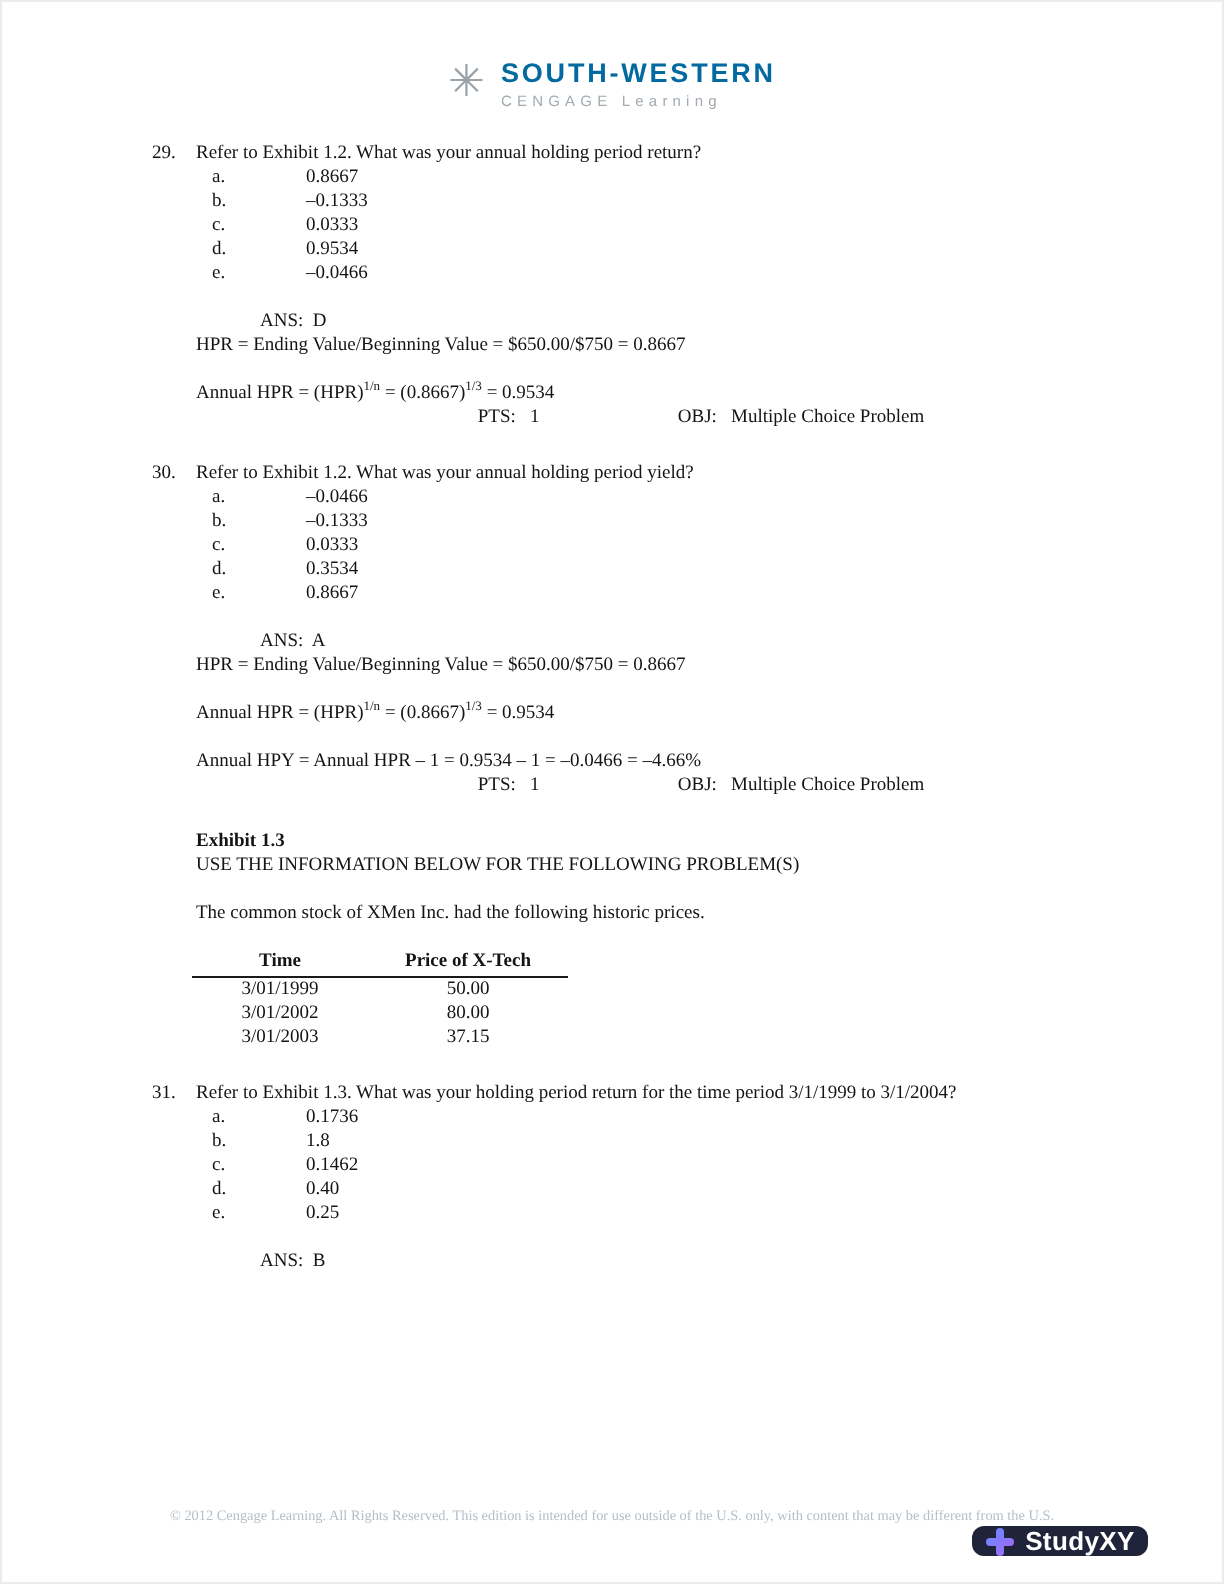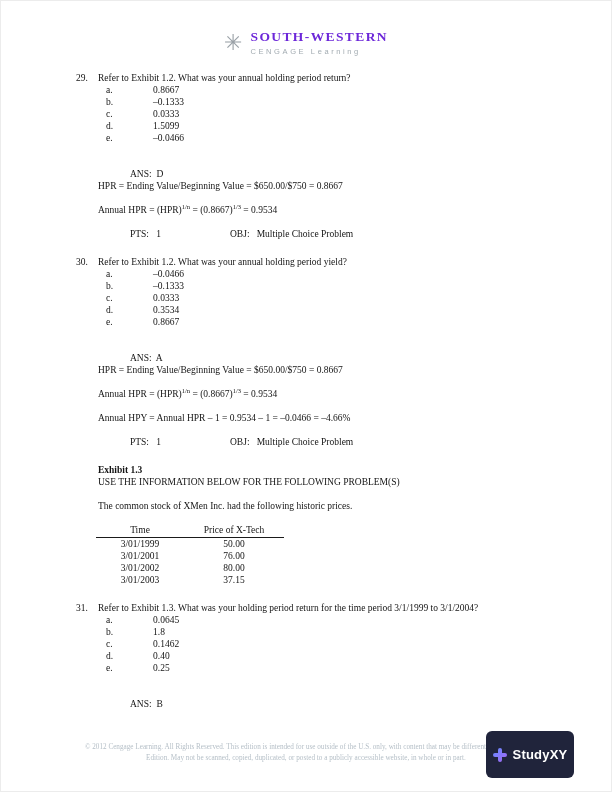--- a/index.html
+++ b/index.html
@@ -21,74 +21,74 @@
   
   .logo {
     display: flex; justify-content: center; align-items: center;
     gap: 8px; padding-top: 28px;
   }
   .logo-star {
     color: #9aa1a7; font-size: 22px; line-height: 22px;
     font-family: "DejaVu Sans", sans-serif;
   }
   .logo-top {
-    color: #6d28d9; font-size: 13.5px; letter-spacing: 1.4px;
-    font-family: Liberation Serif, serif; font-weight: 600;
+    color: #0369a1; font-size: 13.5px; letter-spacing: 1.4px;
+    font-family: Liberation Sans, sans-serif; font-weight: 600;
   }
   .logo-bottom {
     color: #a2abb1; font-size: 7.5px; letter-spacing: 2.6px;
     font-family: "Liberation Sans", sans-serif; margin-top: 2px;
   }
 
   
   .content {
     margin: 16px 40px 0 75px;
     font-size: 9.5px; line-height: 12px;
   }
   .q { margin-bottom: 16px; }
   .q-head { display: flex; }
   .q-num { flex: 0 0 22px; width: 22px; }
   .choices { margin-left: 30px; }
   .choice { display: flex; }
   .c-letter { flex: 0 0 15px; width: 15px; }
-  .ans-block { margin-left: 22px; margin-top: 24px; }
+  .ans-block { margin-left: 22px; margin-top: 12px; }
   .ans-line, .pts, .obj, .c-text { white-space: pre-wrap; padding-left: 32px; }
   .gap-above { margin-top: 12px; }
-  .pts-row { margin-left: 22px; margin-top: 12px; display: flex; }
+  .pts-row { margin-left: 22px; display: flex; justify-content: center; }
   .pts { width: 100px; flex: 0 0 100px; }
   sup { font-size: 6.5px; vertical-align: super; line-height: 0; }
 
   
   .exhibit { margin-bottom: 16px; }
   .exhibit-title { margin-left: 22px; font-weight: bold; }
   .exhibit-instruction { margin-left: 22px; }
   .exhibit-desc { margin-left: 22px; margin-top: 12px; }
   .price-table {
     margin: 12px 0 0 20px;
     border-collapse: collapse;
     font-size: 9.5px; line-height: 12px;
   }
   .price-table th {
-    font-weight: normal; text-align: center;
+    font-weight: bold; text-align: center;
     border-bottom: 1px solid #1a1a1a;
     padding: 0 6px 1px 6px; height: 13px;
   }
   .price-table th:first-child { width: 88px; }
   .price-table th:last-child { width: 100px; }
   .price-table td { text-align: center; padding: 0 6px; height: 12px; }
 
   
   .footer {
     position: absolute; left: 0; right: 0; bottom: 28px;
     text-align: center;
     color: #b5bfc7; font-size: 7.2px; line-height: 10.5px;
   }
   .badge {
     position: absolute; right: 37px; bottom: 13px;
-    width: 88px; height: 47px;
+    width: 88px; height: 15px;
     background: #20243b; border-radius: 6px;
     display: flex; align-items: center; justify-content: center;
     gap: 6px; z-index: 5;
   }
   .badge-plus-wrap { position: relative; width: 14px; height: 14px; }
   .badge-plus-wrap .bar-h, .badge-plus-wrap .bar-v {
     position: absolute; border-radius: 2px;
     background: linear-gradient(135deg, #6f86ff, #9b6cf5);
   }
   .badge-plus-wrap .bar-h { left: 0; top: 5px; width: 14px; height: 4px; }
@@ -126,21 +126,21 @@
         <div class="choice">
             <span class="c-letter">b.</span>
             <span class="c-text">–0.1333</span>
           </div>
         <div class="choice">
             <span class="c-letter">c.</span>
             <span class="c-text">0.0333</span>
           </div>
         <div class="choice">
             <span class="c-letter">d.</span>
-            <span class="c-text">1.5099</span>
+            <span class="c-text">0.9534</span>
           </div>
         <div class="choice">
             <span class="c-letter">e.</span>
             <span class="c-text">–0.0466</span>
           </div>
       </div>
       <div class="ans-block">
         <div class="ans-line">ANS:  D</div>
         <div class="sol-line">HPR = Ending Value/Beginning Value = $650.00/$750 = 0.8667</div>
         <div class="sol-line gap-above"><span>Annual HPR = (HPR)</span><sup>1/n</sup><span> = (0.8667)</span><sup>1/3</sup><span> = 0.9534</span></div>
@@ -200,44 +200,40 @@
             <th>Time</th>
             <th>Price of X-Tech</th>
           </tr>
         </thead>
         <tbody>
           <tr>
               <td>3/01/1999</td>
               <td>50.00</td>
             </tr>
           <tr>
-              <td>3/01/2001</td>
-              <td>76.00</td>
-            </tr>
-          <tr>
               <td>3/01/2002</td>
               <td>80.00</td>
             </tr>
           <tr>
               <td>3/01/2003</td>
               <td>37.15</td>
             </tr>
         </tbody>
       </table>
     </section>
 
     <section class="q">
       <div class="q-head">
         <span class="q-num">31.</span>
         <span class="q-text">Refer to Exhibit 1.3. What was your holding period return for the time period 3/1/1999 to 3/1/2004?</span>
       </div>
       <div class="choices">
         <div class="choice">
             <span class="c-letter">a.</span>
-            <span class="c-text">0.0645</span>
+            <span class="c-text">0.1736</span>
           </div>
         <div class="choice">
             <span class="c-letter">b.</span>
             <span class="c-text">1.8</span>
           </div>
         <div class="choice">
             <span class="c-letter">c.</span>
             <span class="c-text">0.1462</span>
           </div>
         <div class="choice">
@@ -251,21 +247,20 @@
       </div>
       <div class="ans-block">
         <div class="ans-line">ANS:  B</div>
       </div>
     </section>
 
   </main>
 
   <footer class="footer">
     <div>© 2012 Cengage Learning. All Rights Reserved. This edition is intended for use outside of the U.S. only, with content that may be different from the U.S.</div>
-    <div>Edition. May not be scanned, copied, duplicated, or posted to a publicly accessible website, in whole or in part.</div>
   </footer>
 
   <div class="badge">
     <span class="badge-plus-wrap">
         <span class="bar-h"></span>
         <span class="bar-v"></span>
       </span>
     <span class="badge-text">StudyXY</span>
   </div>
 

